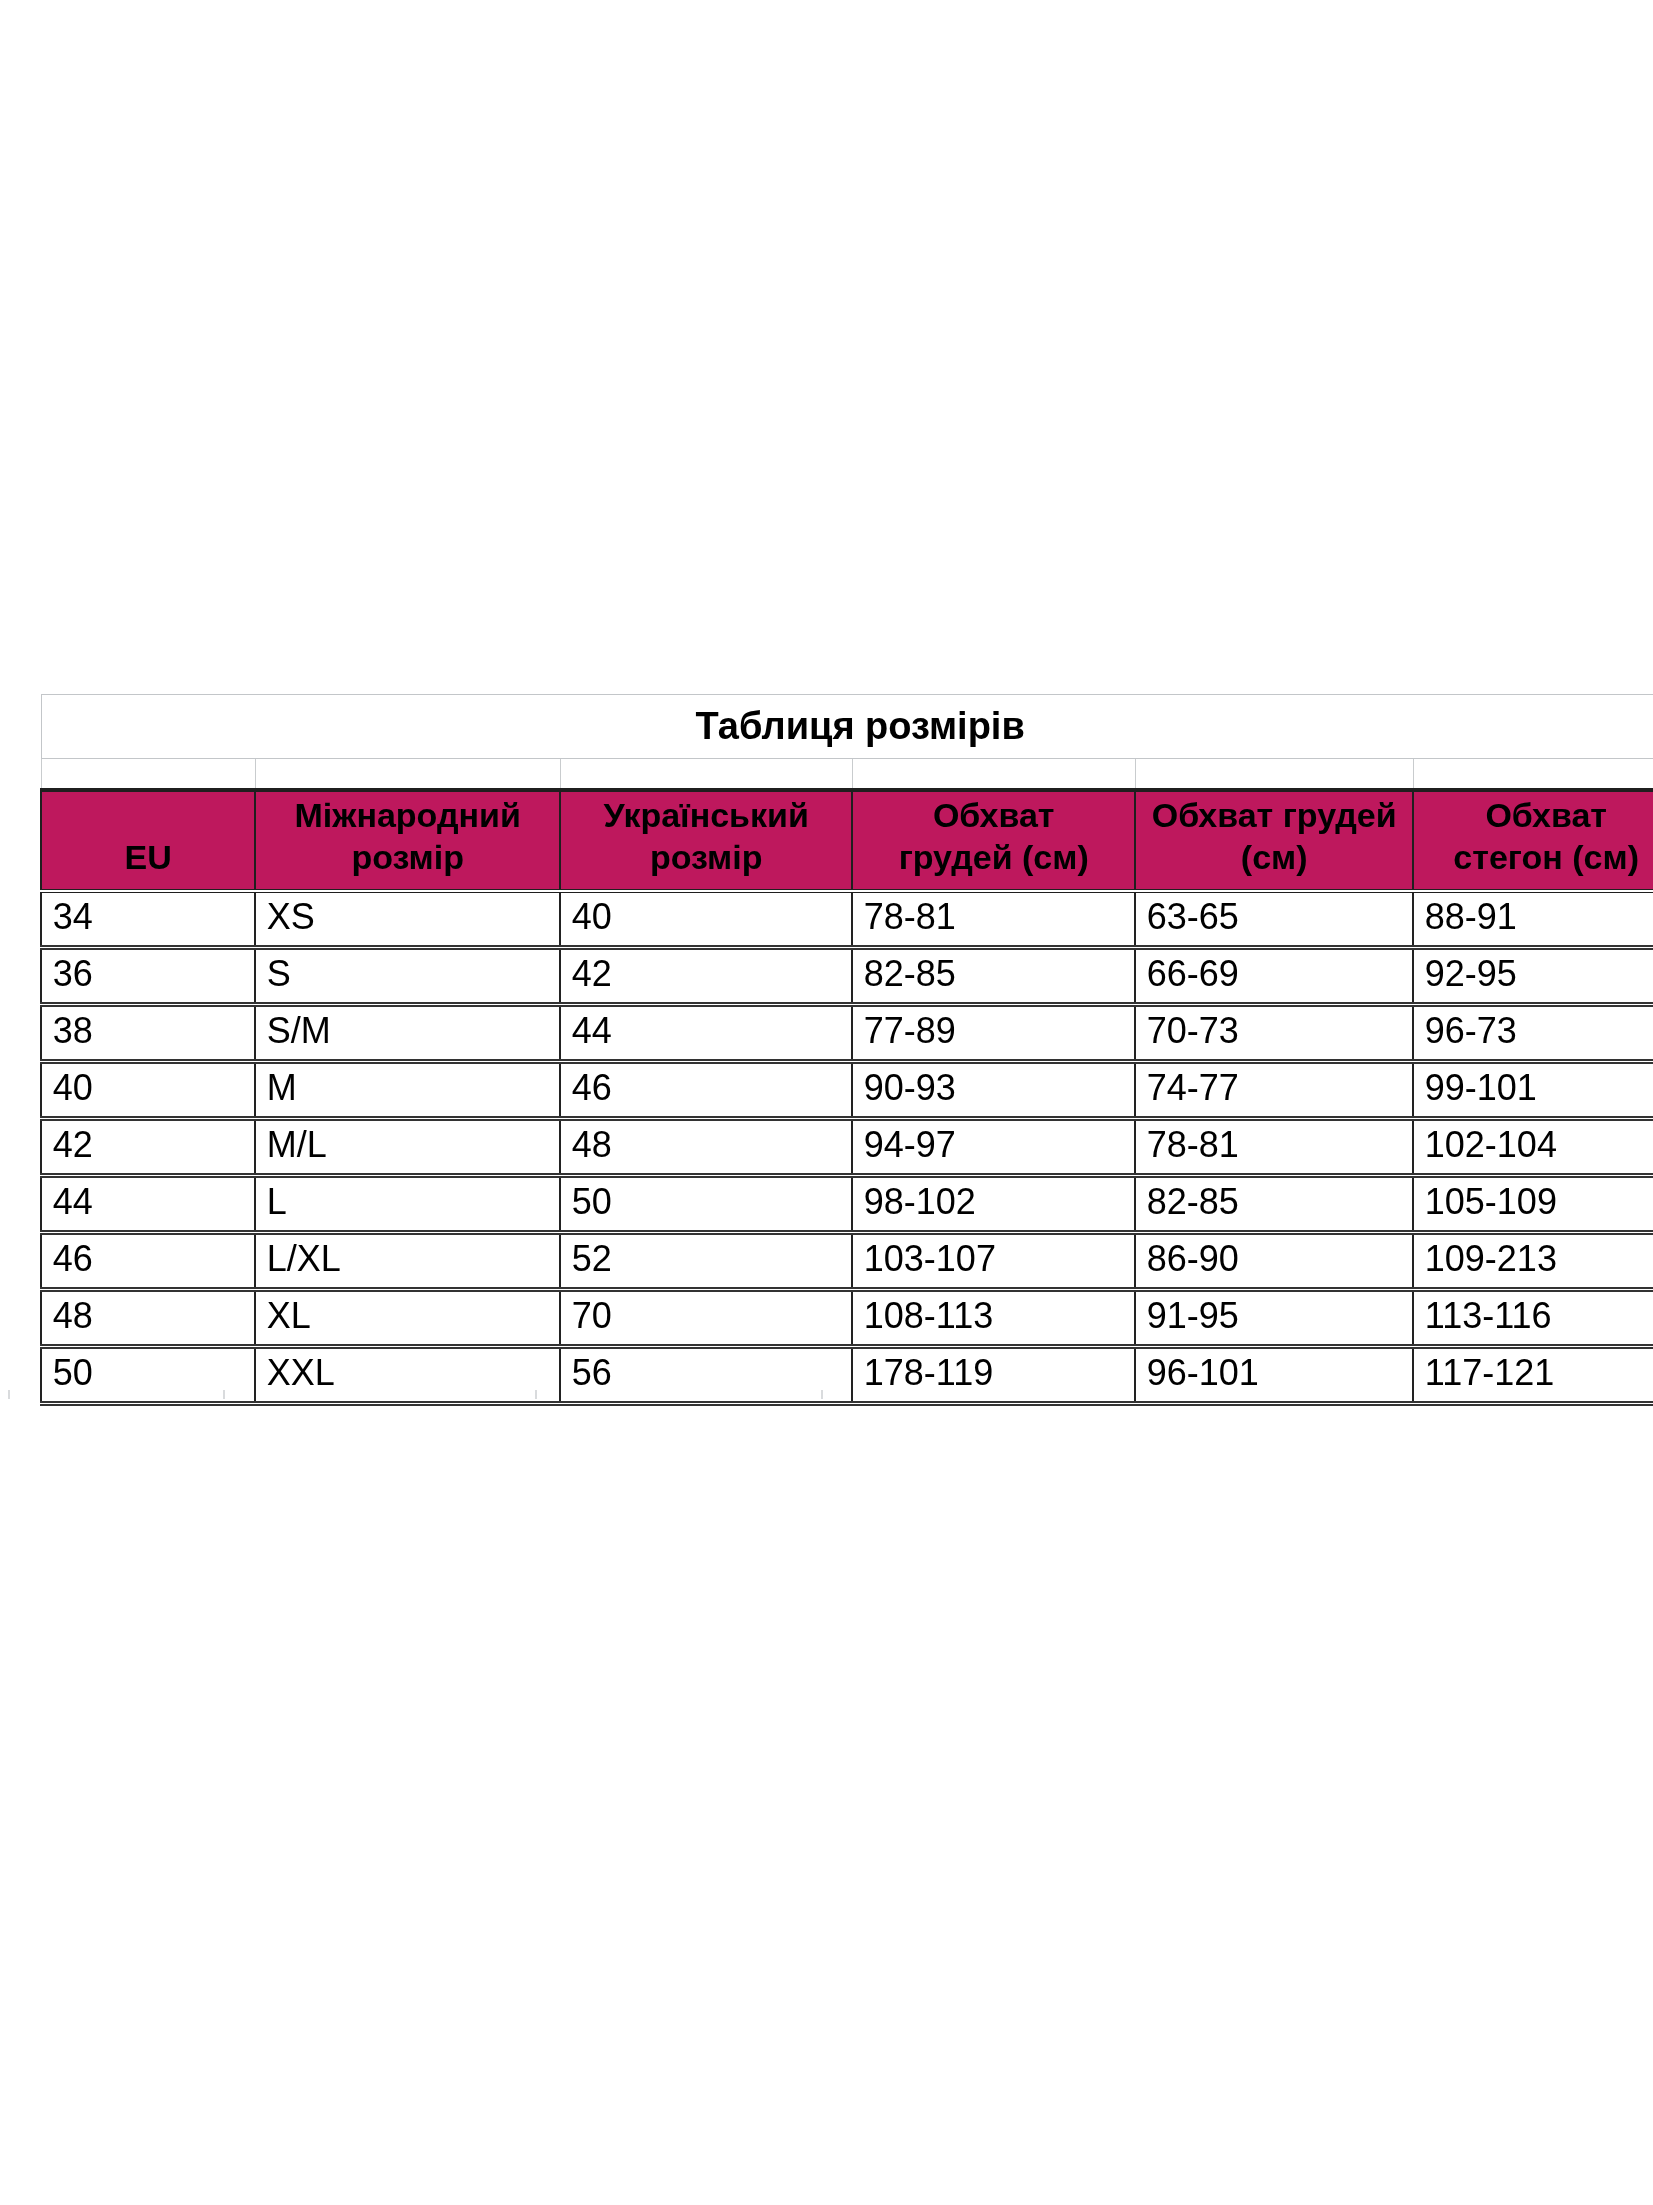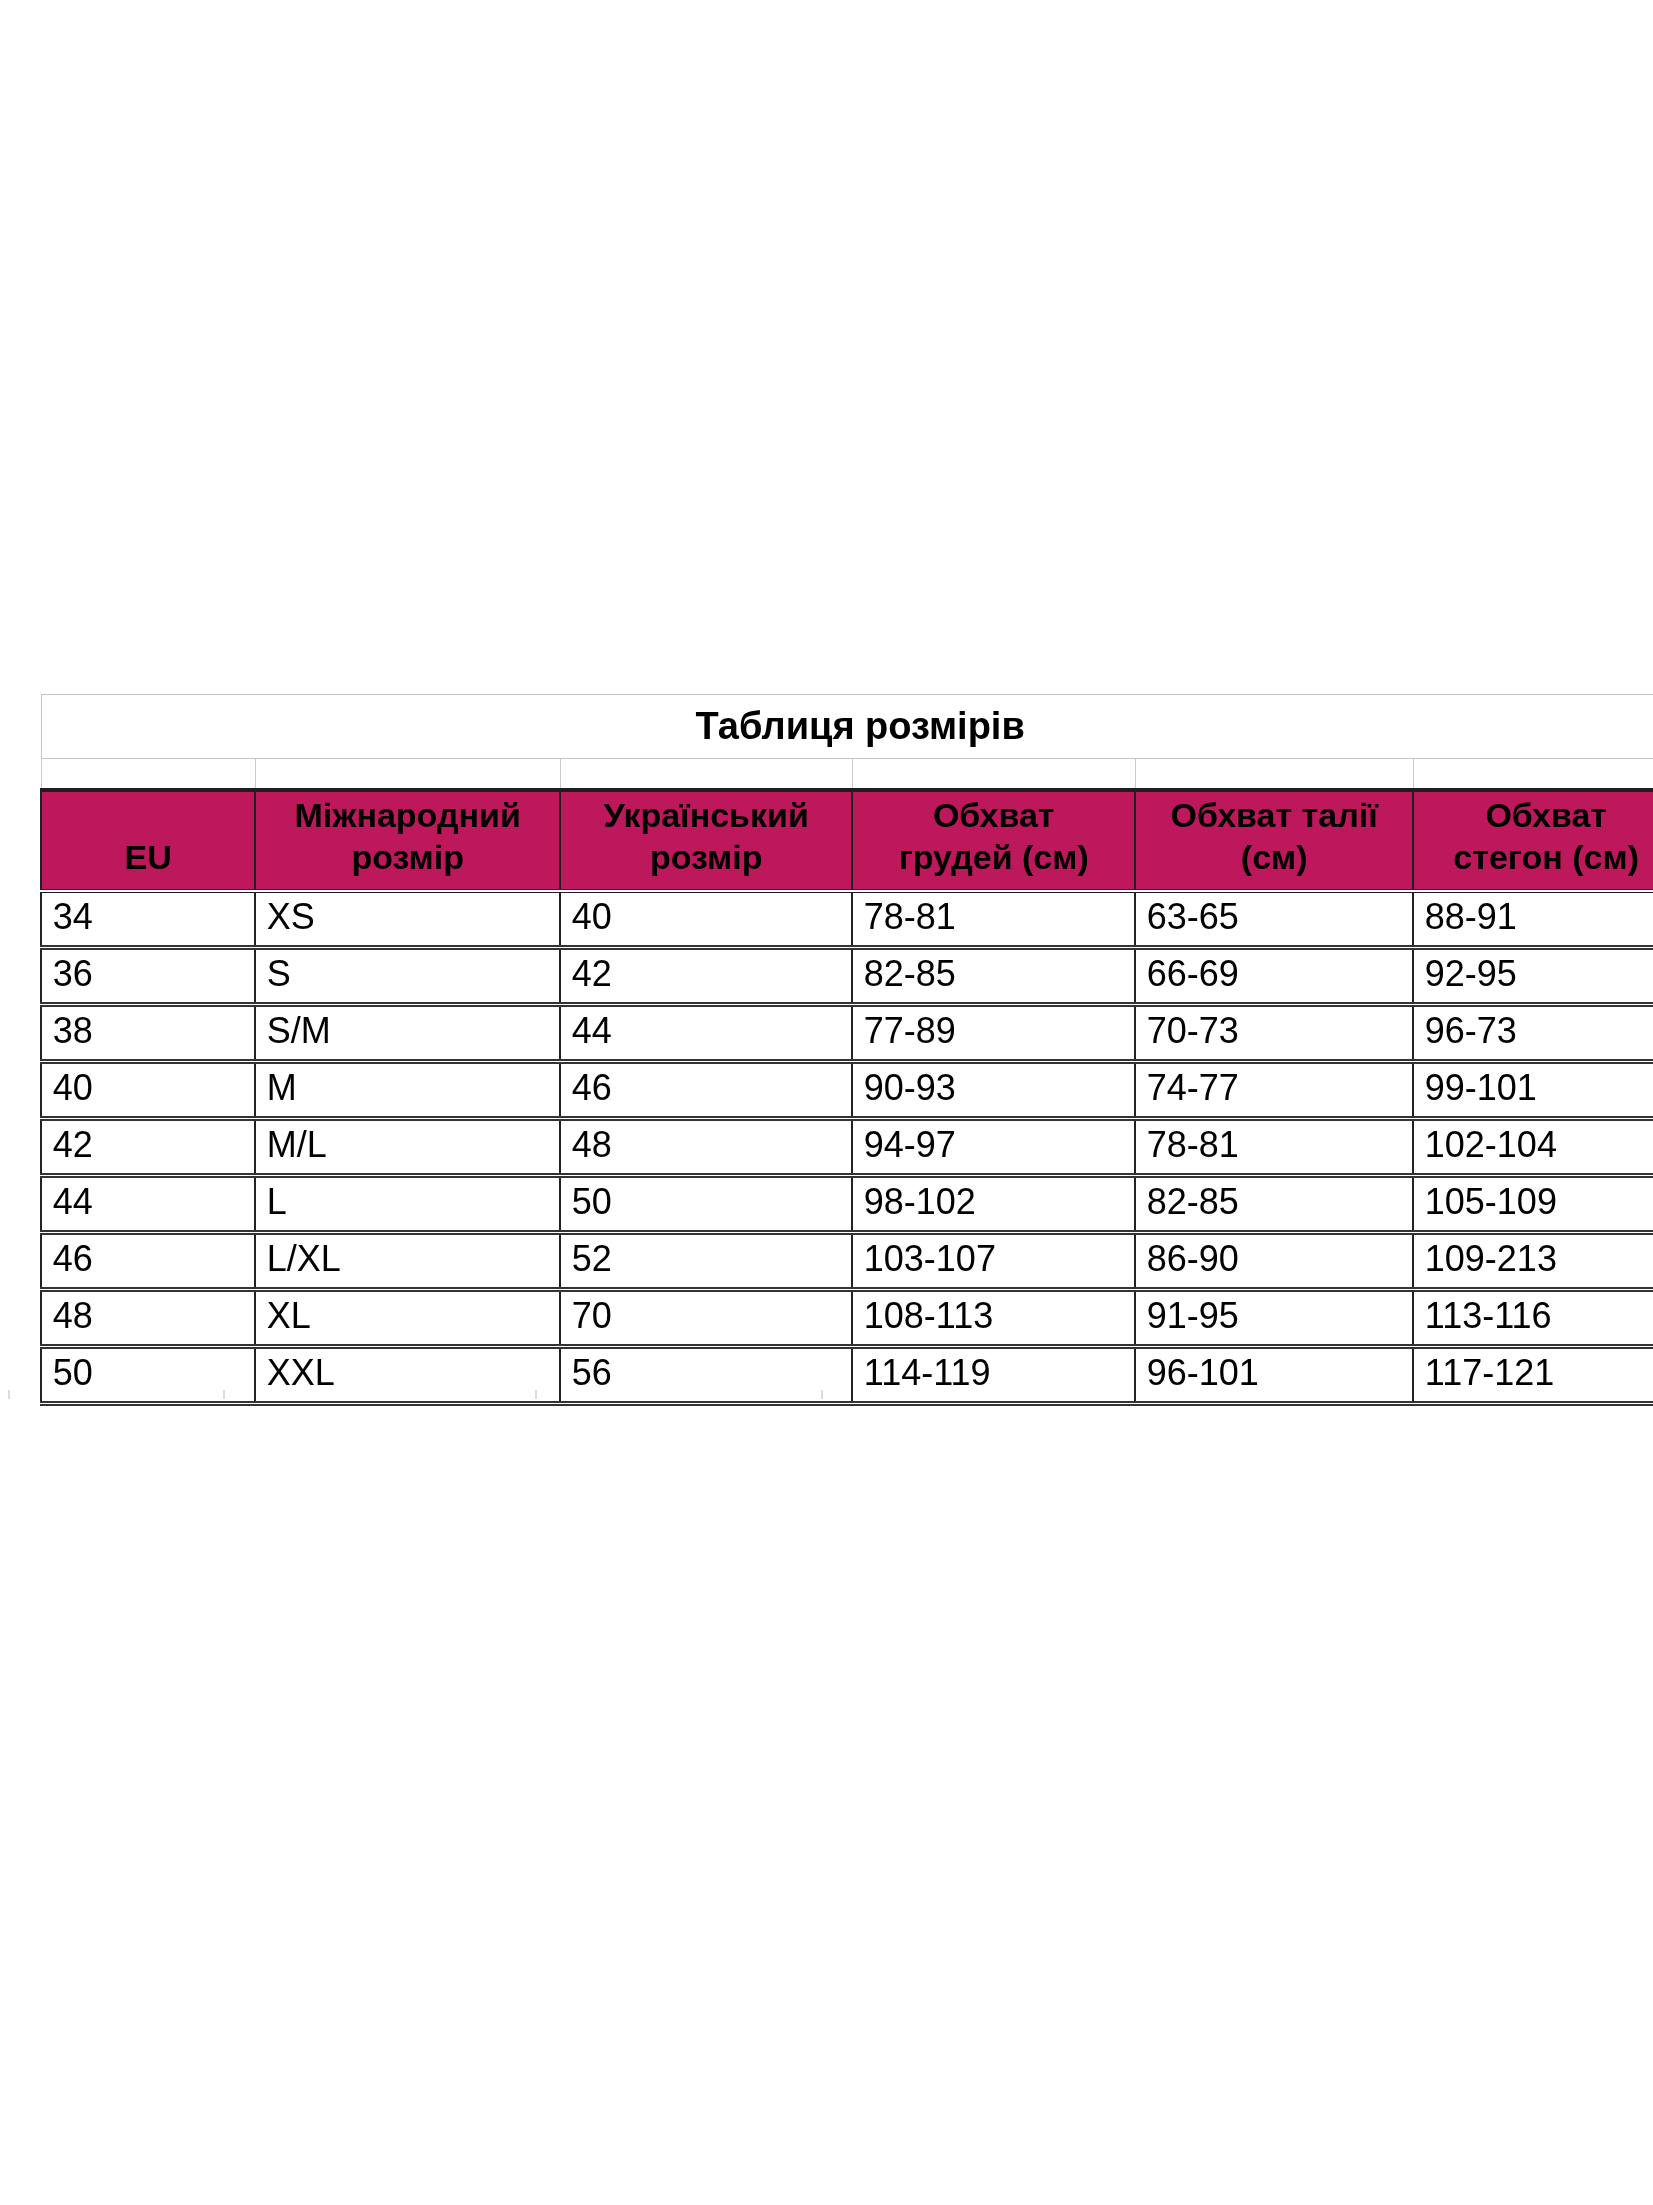--- a/index.html
+++ b/index.html
@@ -124,21 +124,21 @@
       </td>
       <td>
         <span>Український</span>
             <span>розмір</span>
       </td>
       <td>
         <span>Обхват</span>
             <span>грудей (см)</span>
       </td>
       <td>
-        <span>Обхват талії</span>
+        <span>Обхват грудей</span>
             <span>(см)</span>
       </td>
       <td>
         <span>Обхват</span>
             <span>стегон (см)</span>
       </td>
     </tr>
 
     </tbody>
       <tbody id="data-rows">
@@ -203,21 +203,21 @@
           <td>XL</td>
           <td>70</td>
           <td>108-113</td>
           <td>91-95</td>
           <td>113-116</td>
         </tr>
         <tr class="data-row">
           <td>50</td>
           <td>XXL</td>
           <td>56</td>
-          <td>114-119</td>
+          <td>178-119</td>
           <td>96-101</td>
           <td>117-121</td>
         </tr>
       </tbody>
   </table>
 
   <div class="grid-stub" style="left:8.2px"></div>
   <div class="grid-stub" style="left:223px"></div>
   <div class="grid-stub" style="left:535px"></div>
   <div class="grid-stub" style="left:821px"></div>

